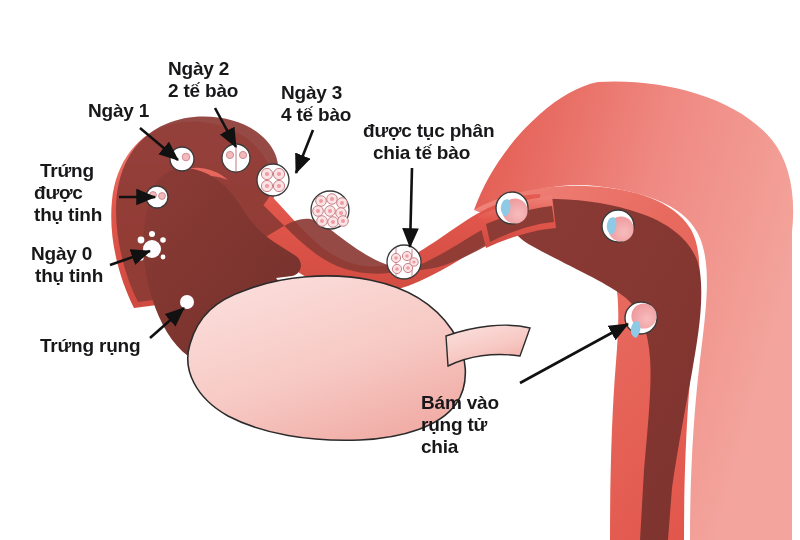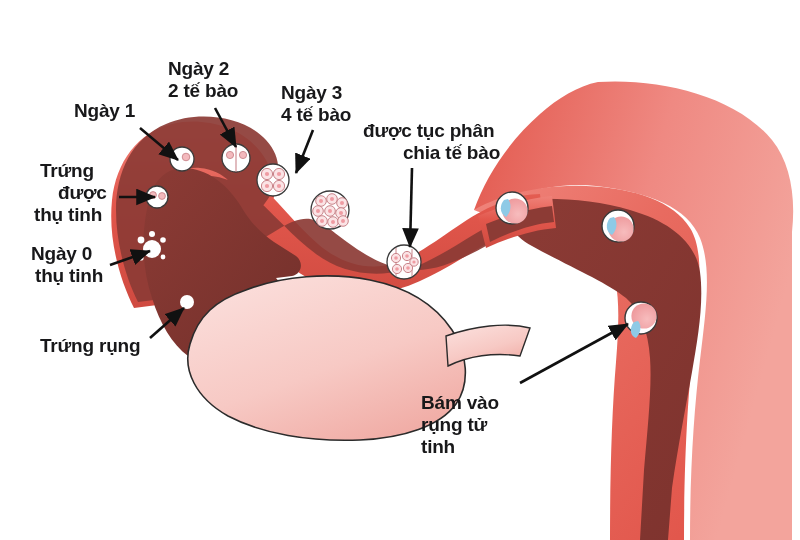--- a/index.html
+++ b/index.html
@@ -316,37 +316,37 @@
       <line x1="215" y1="108" x2="236" y2="147"></line>
       <line x1="313" y1="130" x2="296" y2="173"></line>
       <line x1="412" y1="168" x2="410" y2="247"></line>
       <line x1="119" y1="197" x2="155" y2="197"></line>
       <line x1="110" y1="265" x2="150" y2="251"></line>
       <line x1="150" y1="338" x2="184" y2="308"></line>
       <line x1="520" y1="383" x2="628" y2="324"></line>
     </g>
   </svg>
 
-  <div class="label left" style="left:74px;  top:100px;">Ngày 1</div>
+  <div class="label left" style="left:88px;  top:100px;">Ngày 1</div>
 
   <div class="label left" style="left:168px; top:58px;">Ngày 2</div>
   <div class="label left" style="left:168px; top:80px;">2 tế bào</div>
 
   <div class="label left" style="left:281px; top:82px;">Ngày 3</div>
   <div class="label left" style="left:281px; top:104px;">4 tế bào</div>
 
   <div class="label left" style="left:363px; top:120px;">được tục phân</div>
-  <div class="label left" style="left:373px; top:142px;margin-left:30px;">chia tế bào</div>
+  <div class="label left" style="left:373px; top:142px;">chia tế bào</div>
 
   <div class="label left" style="left:40px;  top:160px;">Trứng</div>
-  <div class="label left" style="left:34px;  top:182px;margin-left:24px;">được</div>
+  <div class="label left" style="left:34px;  top:182px;">được</div>
   <div class="label left" style="left:34px;  top:204px;">thụ tinh</div>
 
   <div class="label left" style="left:31px;  top:243px;">Ngày 0</div>
   <div class="label left" style="left:35px;  top:265px;">thụ tinh</div>
 
   <div class="label left" style="left:421px; top:392px;">Bám vào</div>
 
   <div class="label left" style="left:40px;  top:335px;">Trứng rụng</div>
   <div class="label left" style="left:421px; top:414px;">rụng tử</div>
-  <div class="label left" style="left:421px; top:436px;">tinh</div>
+  <div class="label left" style="left:421px; top:436px;">chia</div>
 
 </div>
 
 </body></html>

